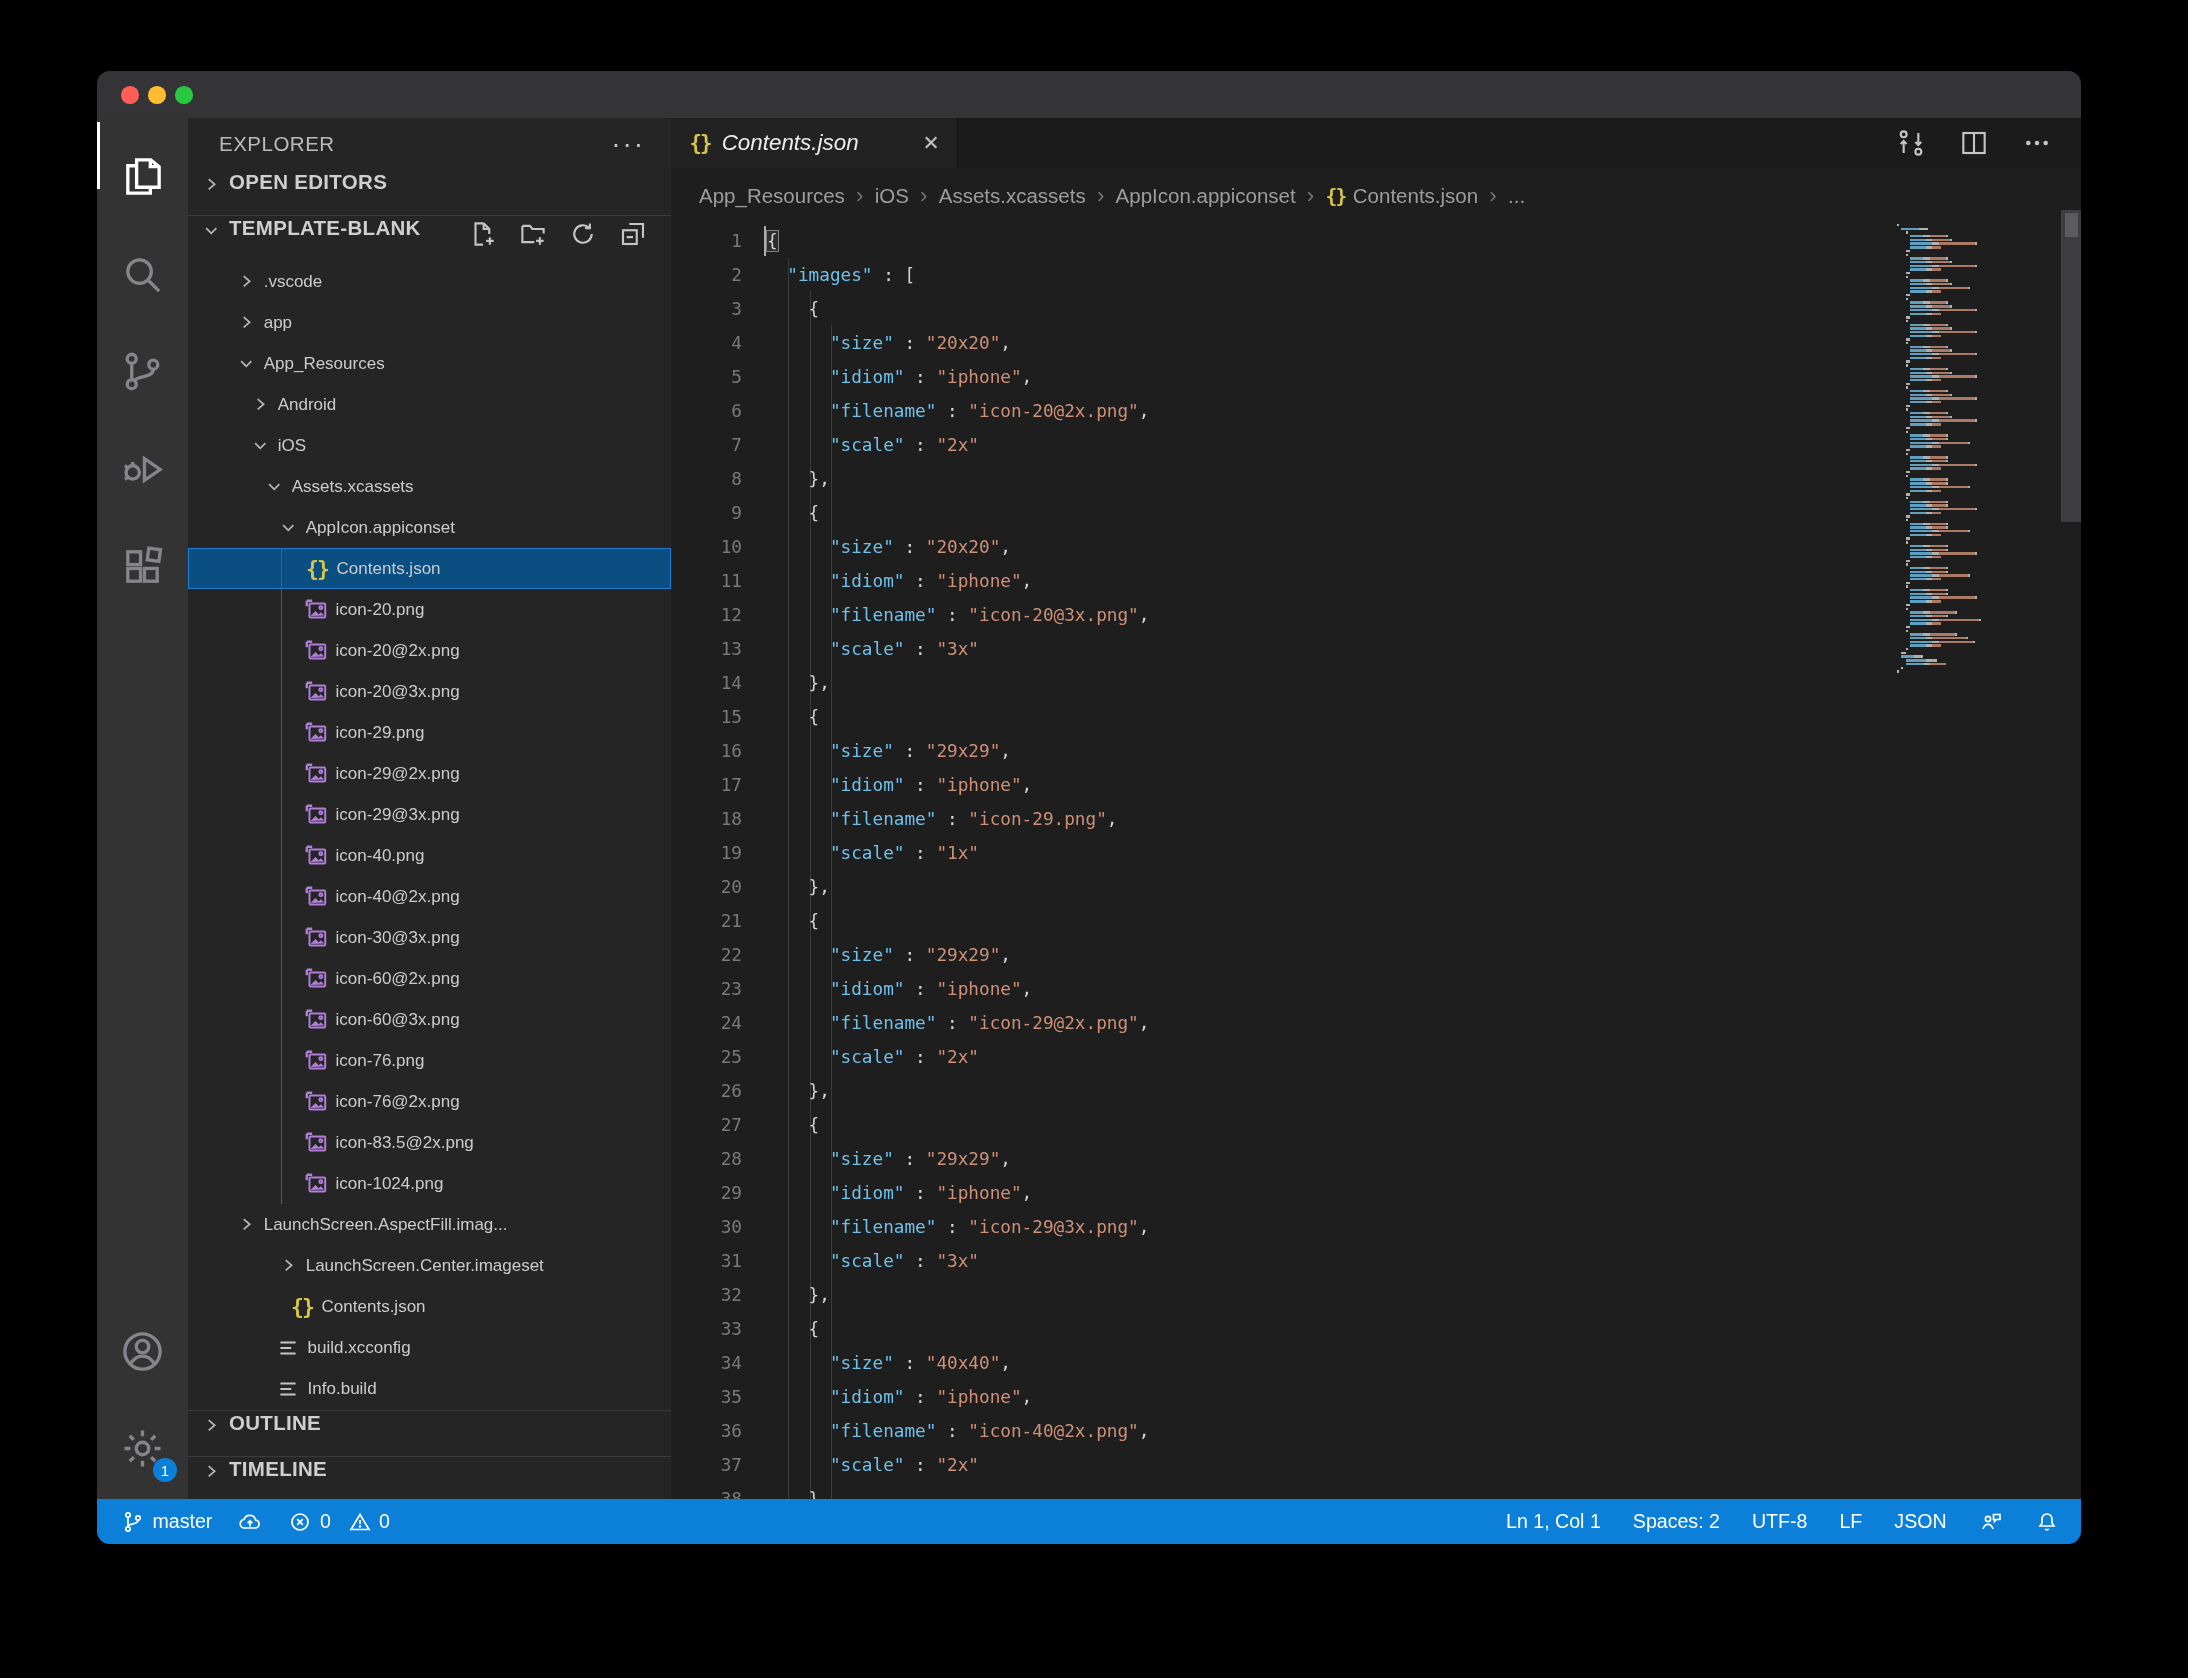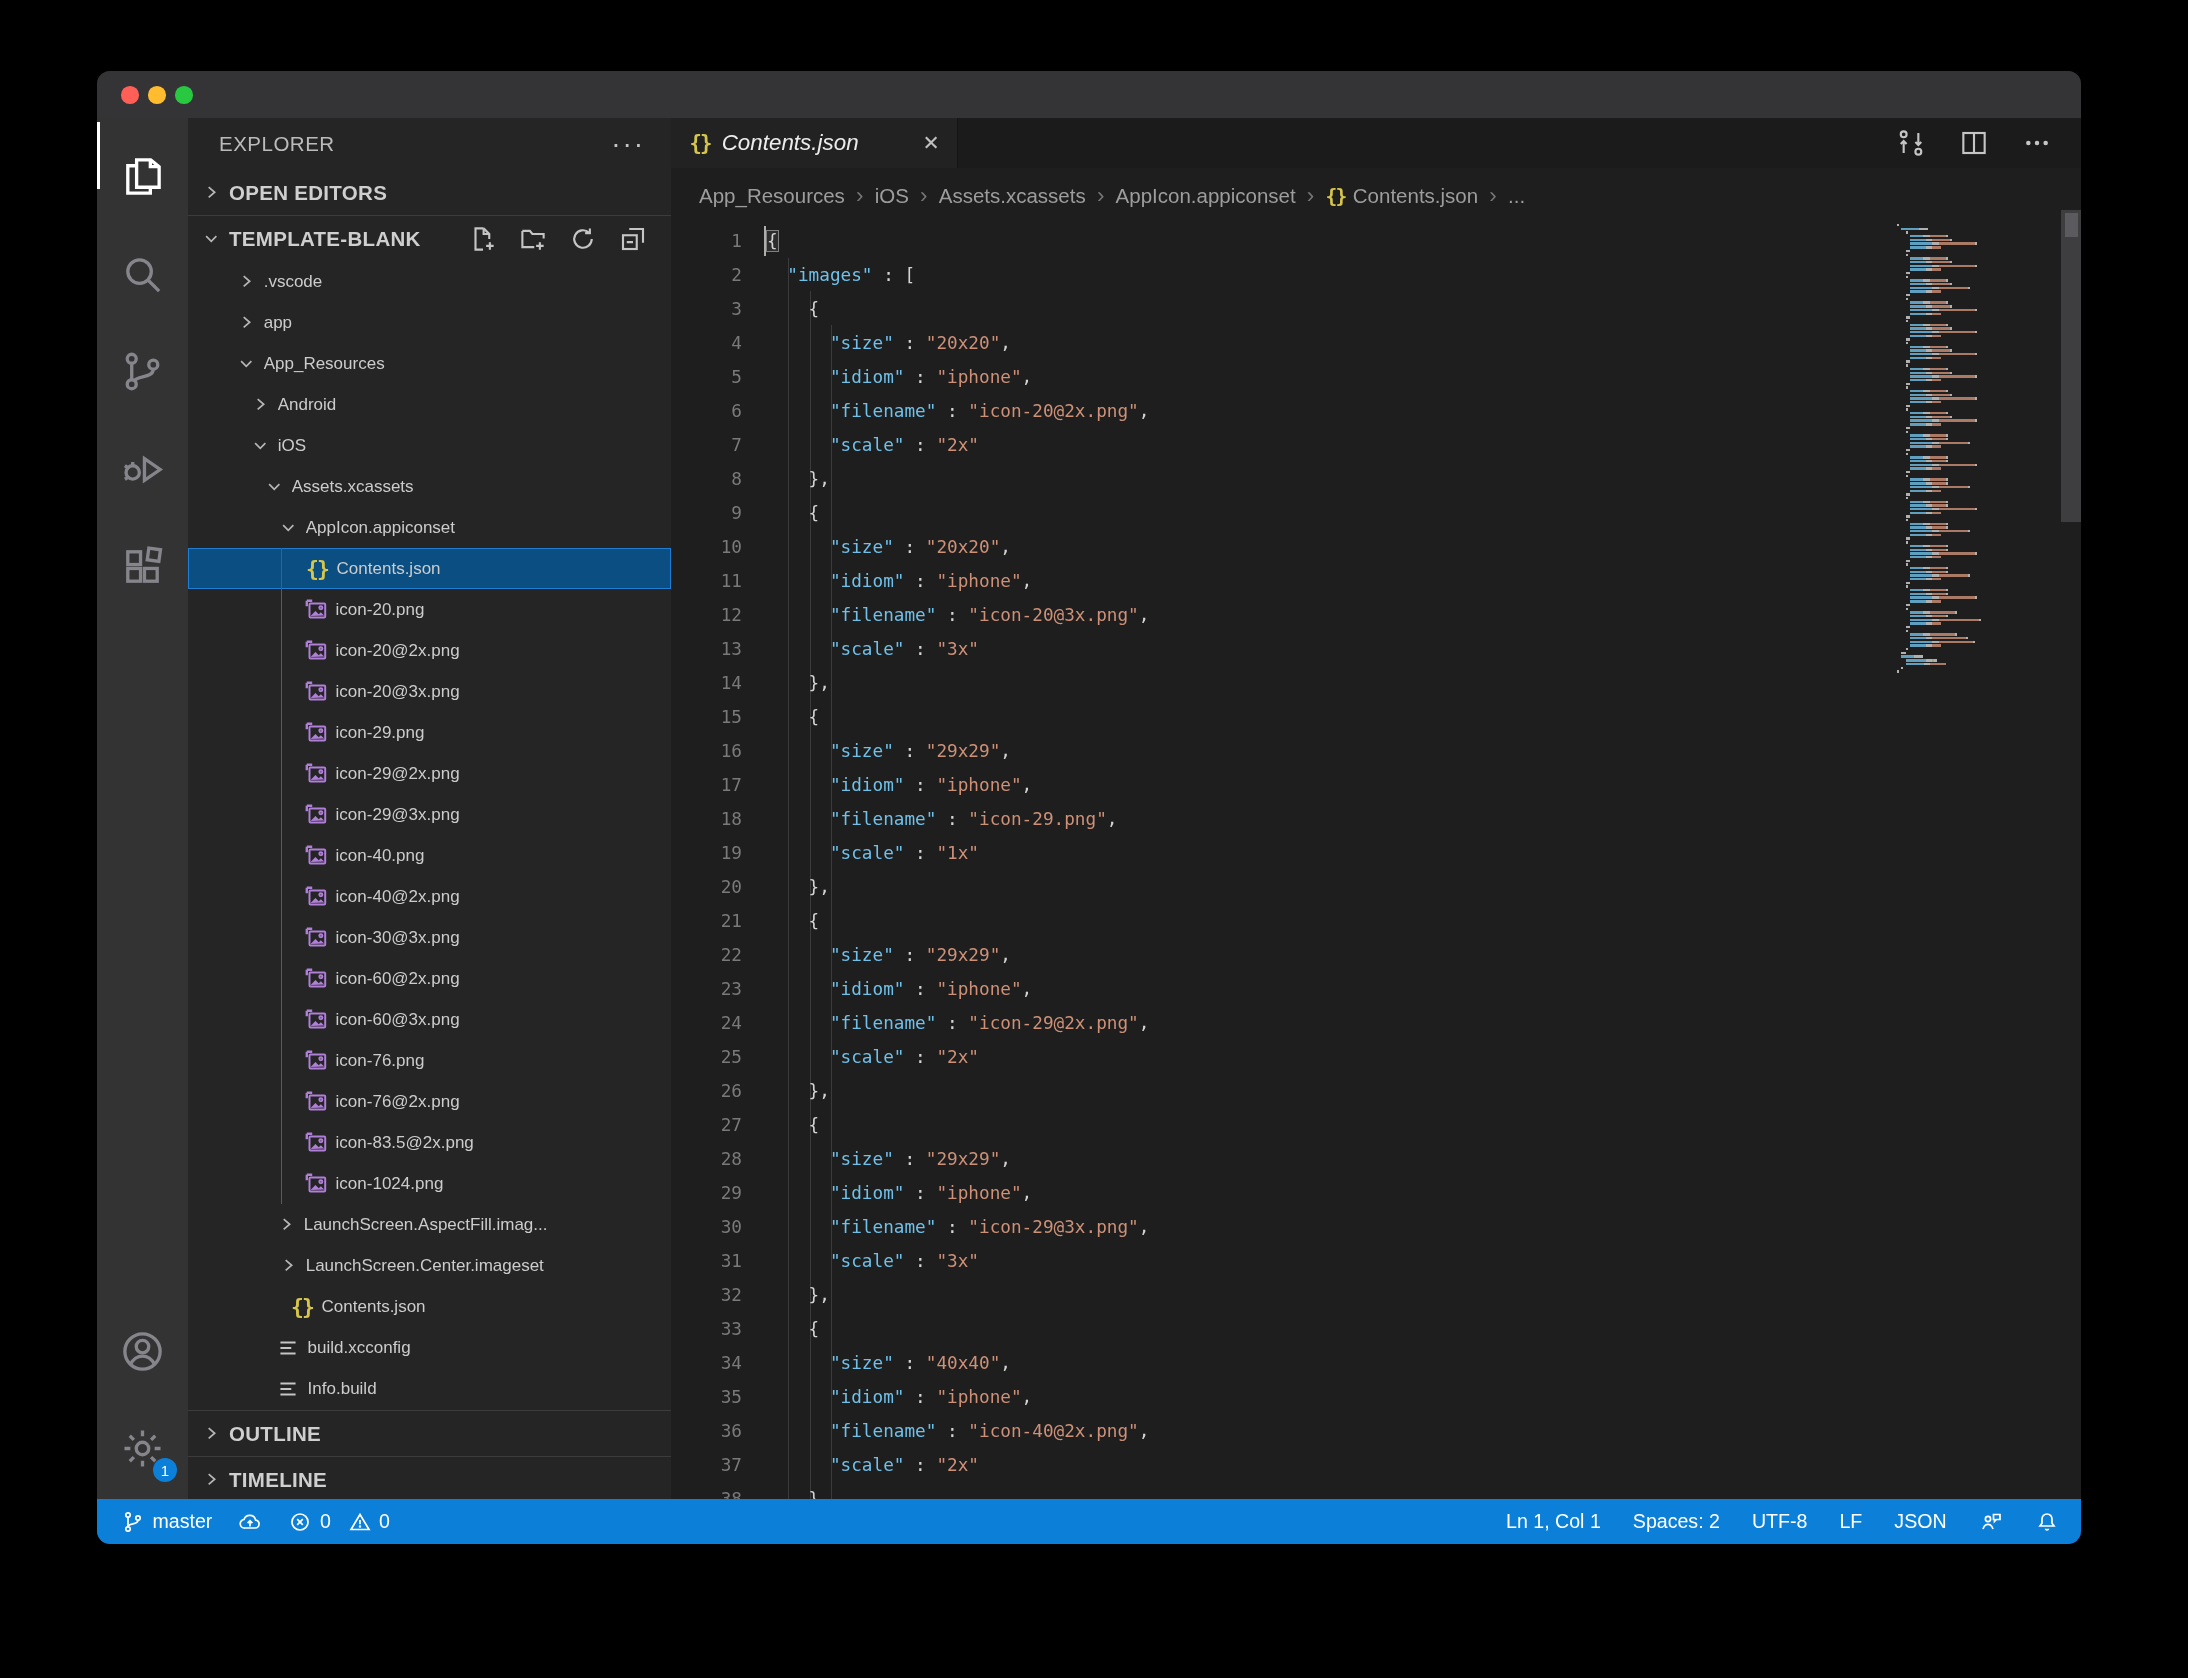--- a/index.html
+++ b/index.html
@@ -22,21 +22,21 @@
   .ab-icon svg{width:47px;height:47px;}
   .ab-bottom-1{margin-top:auto;}
   .ab-gear{position:relative;}
   .badge{position:absolute;right:11.2px;bottom:5.6px;width:24px;height:24px;border-radius:50%;
     background:#0c80d8;color:#fff;font-size:15px;display:flex;align-items:center;justify-content:center;}
   
   .sidebar{width:483px;background:#252526;flex:none;display:flex;flex-direction:column;color:#cccccc;min-height:0;}
   .sb-title{height:52px;flex:none;display:flex;align-items:center;padding:0 26px 0 31px;}
   .sb-title .t{font-size:20.5px;color:#bbbbbb;letter-spacing:0.5px;flex:1;}
   .sb-more{color:#c5c5c5;font-size:28px;letter-spacing:1.9px;line-height:9.3px;cursor:default;}
-  .section{height:45px;flex:none;display:flex;align-items:center;padding-left:9.3px;font-weight:bold;font-size:20.5px;color:#cfcfcf;}
+  .section{height:45px;flex:none;display:flex;padding-left:9.3px;font-weight:bold;font-size:20.5px;color:#cfcfcf;}
   .section .sec-label{margin-left:3.7px;letter-spacing:0.3px;}
   .section.bordered{border-top:0.9px solid #3c3c3c;}
   .section.oe{border-bottom:0.9px solid #3c3c3c;}
   .chev{width:28px;height:28px;flex:none;display:flex;align-items:center;justify-content:center;color:#b6b6b6;}
   .chev svg{width:20.5px;height:20.5px;}
   .proj-actions{margin-left:auto;display:flex;gap:15px;padding-right:20.5px;}
   .proj-actions .pa{width:35px;height:35px;display:flex;align-items:center;justify-content:center;color:#c5c5c5;}
   .proj-actions svg{width:30px;height:30px;}
   .tree{height:1149px;flex:none;position:relative;}
   .trow{position:absolute;left:0;right:0;height:41px;display:flex;align-items:center;box-sizing:border-box;}
@@ -426,21 +426,21 @@
             <span class="ficon">
               <svg viewBox="0 0 24 24" fill="none" stroke="#b07fd8" stroke-width="1.8">
                 <path d="M3.5 3.5h5M3.5 3.5v5" stroke-width="2.2"></path>
                 <rect x="6" y="6" width="14.5" height="13" rx="1"></rect>
                 <circle cx="16.5" cy="10" r="1.4"></circle>
                 <path d="M7 17.5l4.5-4.5 3 3 2-2 3 3" fill="#b07fd8" stroke="none"></path>
               </svg>
             </span>
             <span class="label">icon-1024.png</span>
           </div>
-          <div class="trow" style="top: 943px; padding-left: 84px;">
+          <div class="trow" style="top: 943px; padding-left: 44px;">
             <span class="twistie">
               <svg viewBox="0 0 24 24" fill="none" stroke="currentColor" stroke-width="2">
                 <path d="M9 6l7 6-7 6"></path>
               </svg>
             </span>
             <span class="label">LaunchScreen.AspectFill.imag...</span>
           </div>
           <div class="trow" style="top: 984px; padding-left: 86px;">
             <span class="twistie">
               <svg viewBox="0 0 24 24" fill="none" stroke="currentColor" stroke-width="2">

